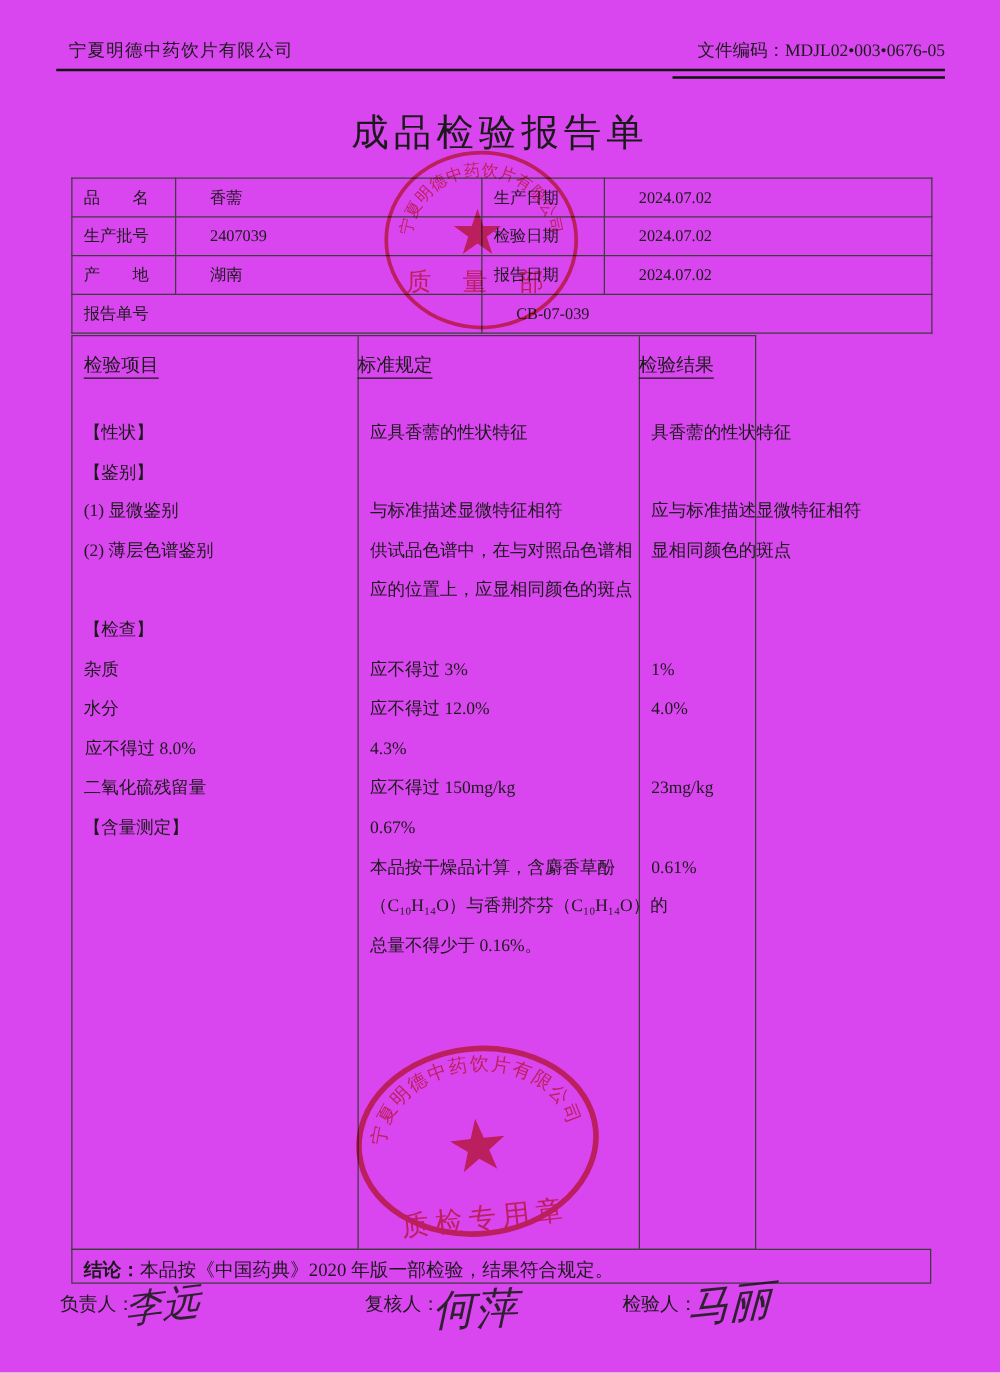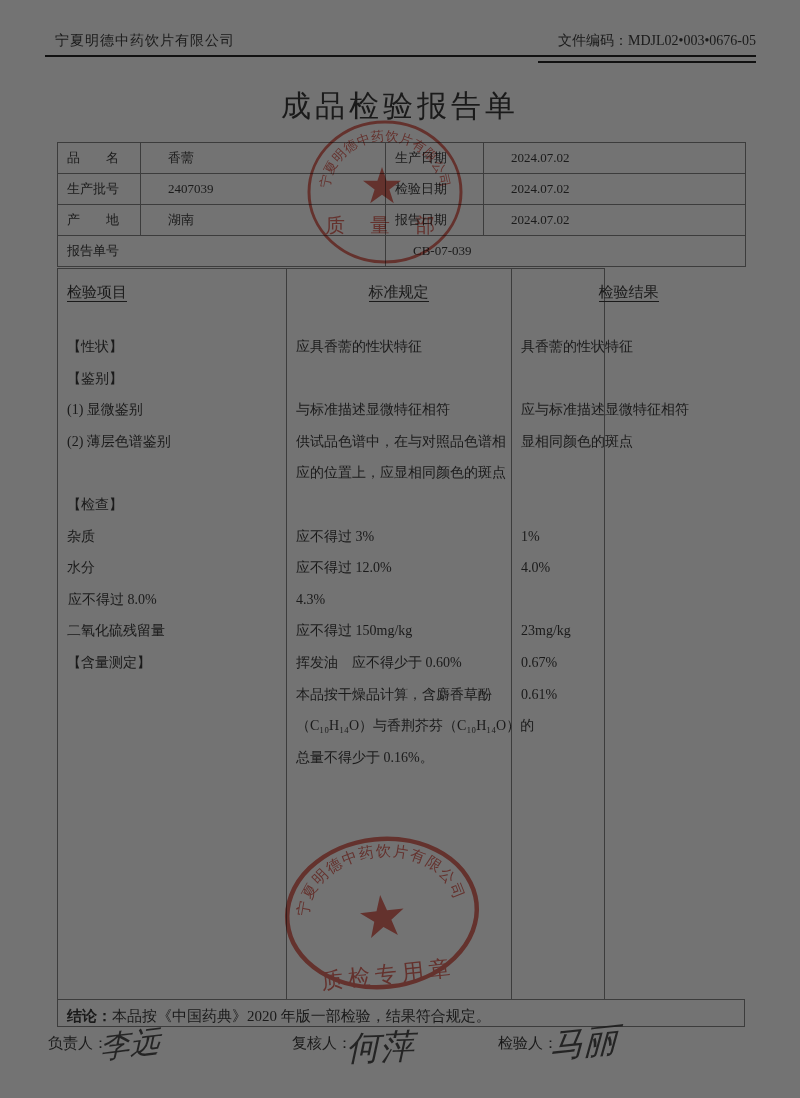--- a/index.html
+++ b/index.html
@@ -1,37 +1,37 @@
 <!DOCTYPE html>
 <html><head>
 <meta charset="utf-8">
 <style>
   html,body{margin:0;padding:0;background:#e8e8e8;}
   .page{
-    position:relative;width:800px;height:1098px;background:#737373;margin:0 auto;
+    position:relative;width:800px;height:1098px;background:#d946ef;margin:0 auto;
     font-family:"Liberation Serif","DejaVu Serif",serif;color:#1a1a1a;overflow:hidden;
   }
   
   .ph-company{position:absolute;left:55px;top:32px;font-size:14px;letter-spacing:1px;}
   .ph-code{position:absolute;right:44px;top:32px;font-size:14px;font-family:"Liberation Serif","DejaVu Serif",serif;}
   .ph-rule{position:absolute;left:45px;right:44px;top:55px;height:0;border-top:2px solid #111;}
   .ph-rule2{position:absolute;right:44px;top:61px;width:218px;height:0;border-top:2px solid #111;}
   
   .title{position:absolute;left:0;top:86px;width:100%;text-align:center;font-size:30px;font-weight:normal;letter-spacing:4px;}
   
   .info-table{position:absolute;left:57px;top:142px;width:688px;border-collapse:collapse;table-layout:fixed;}
   .info-table td{border:1px solid #3c3c3c;font-size:13px;padding:0 8px;height:30px;white-space:pre;overflow:hidden;}
   .info-table td.lbl{padding-left:9px;}
   .info-table td.val{padding-left:27px;border-radius:10px;}
   
   .insp-table{position:absolute;left:57px;top:268px;width:548px;height:732px;border:1px solid #3c3c3c;box-sizing:border-box;}
   .vline{position:absolute;top:0;bottom:0;width:0;border-left:1px solid #3c3c3c;}
   .vline.v1{left:228px;} .vline.v2{left:453px;}
   .insp-header{position:absolute;top:14px;left:0;width:100%;display:grid;grid-template-columns:228px 225px 235px;font-size:15px;}
-  .insp-header .h{text-align:center;}
+  .insp-header .h{}
   .insp-header .h:first-child{text-align:left;padding-left:9px;}
   .insp-header .h span{border-bottom:1px solid #1a1a1a;padding-bottom:1px;}
   .insp-body{position:absolute;top:62px;left:0;width:100%;}
   .iline{display:grid;grid-template-columns:228px 225px 235px;}
   .icell{font-size:14px;line-height:31.6px;white-space:pre;overflow:visible;}
   .icell.item{padding-left:9px;}
   .icell.std{padding-left:10px;}
   .icell.res{padding-left:10px;}
   
   .conclusion{position:absolute;left:57px;top:999px;width:688px;height:28px;border:1px solid #3c3c3c;box-sizing:border-box;
@@ -153,21 +153,20 @@
           <div class="icell std">应不得过 8.0%</div>
           <div class="icell res">4.3%</div>
         </div>
         <div class="iline">
           <div class="icell item">二氧化硫残留量</div>
           <div class="icell std">应不得过 150mg/kg</div>
           <div class="icell res">23mg/kg</div>
         </div>
         <div class="iline">
           <div class="icell item">【含量测定】</div>
-          <div class="icell std">挥发油　应不得少于 0.60%</div>
           <div class="icell res">0.67%</div>
         </div>
         <div class="iline">
           <div class="icell item"></div>
           <div class="icell std">本品按干燥品计算，含麝香草酚</div>
           <div class="icell res">0.61%</div>
         </div>
         <div class="iline">
           <div class="icell item"></div>
           <div class="icell std">（C₁₀H₁₄O）与香荆芥芬（C₁₀H₁₄O）的</div>

